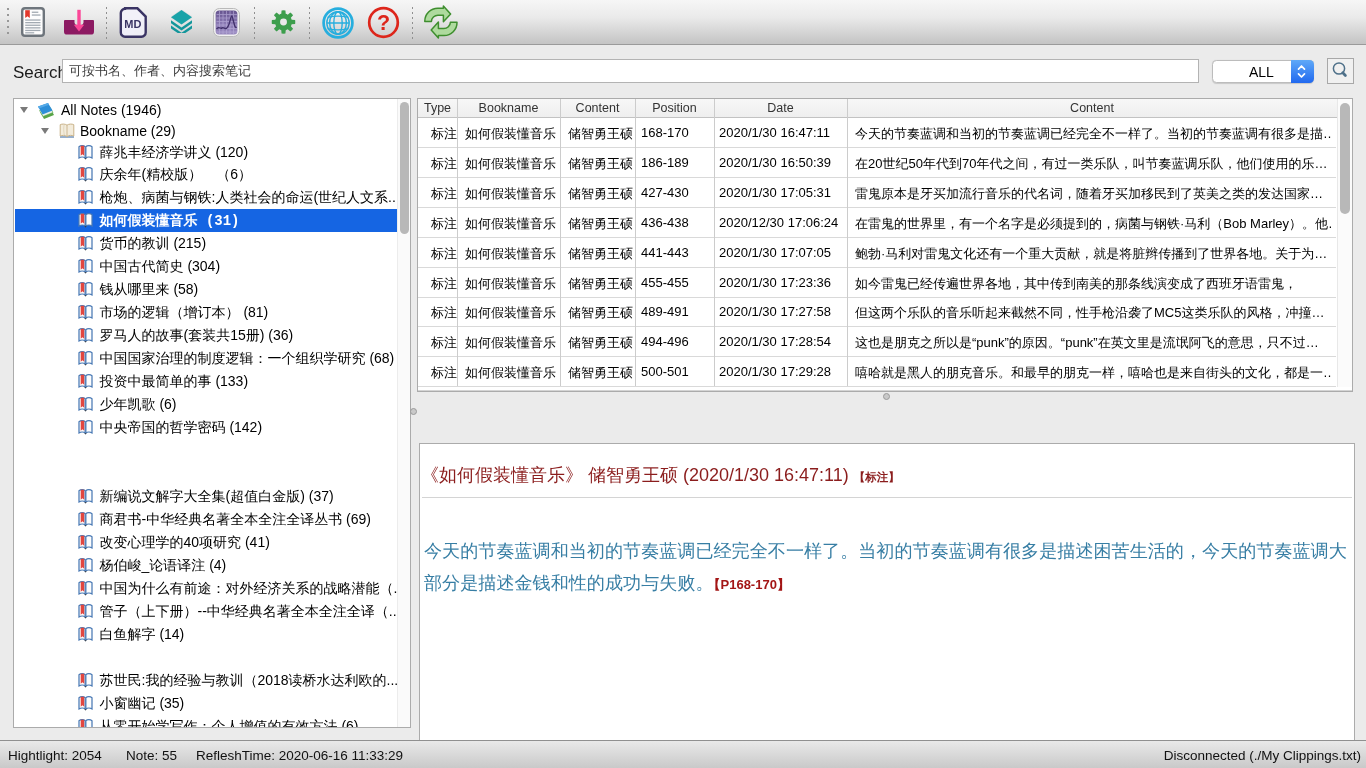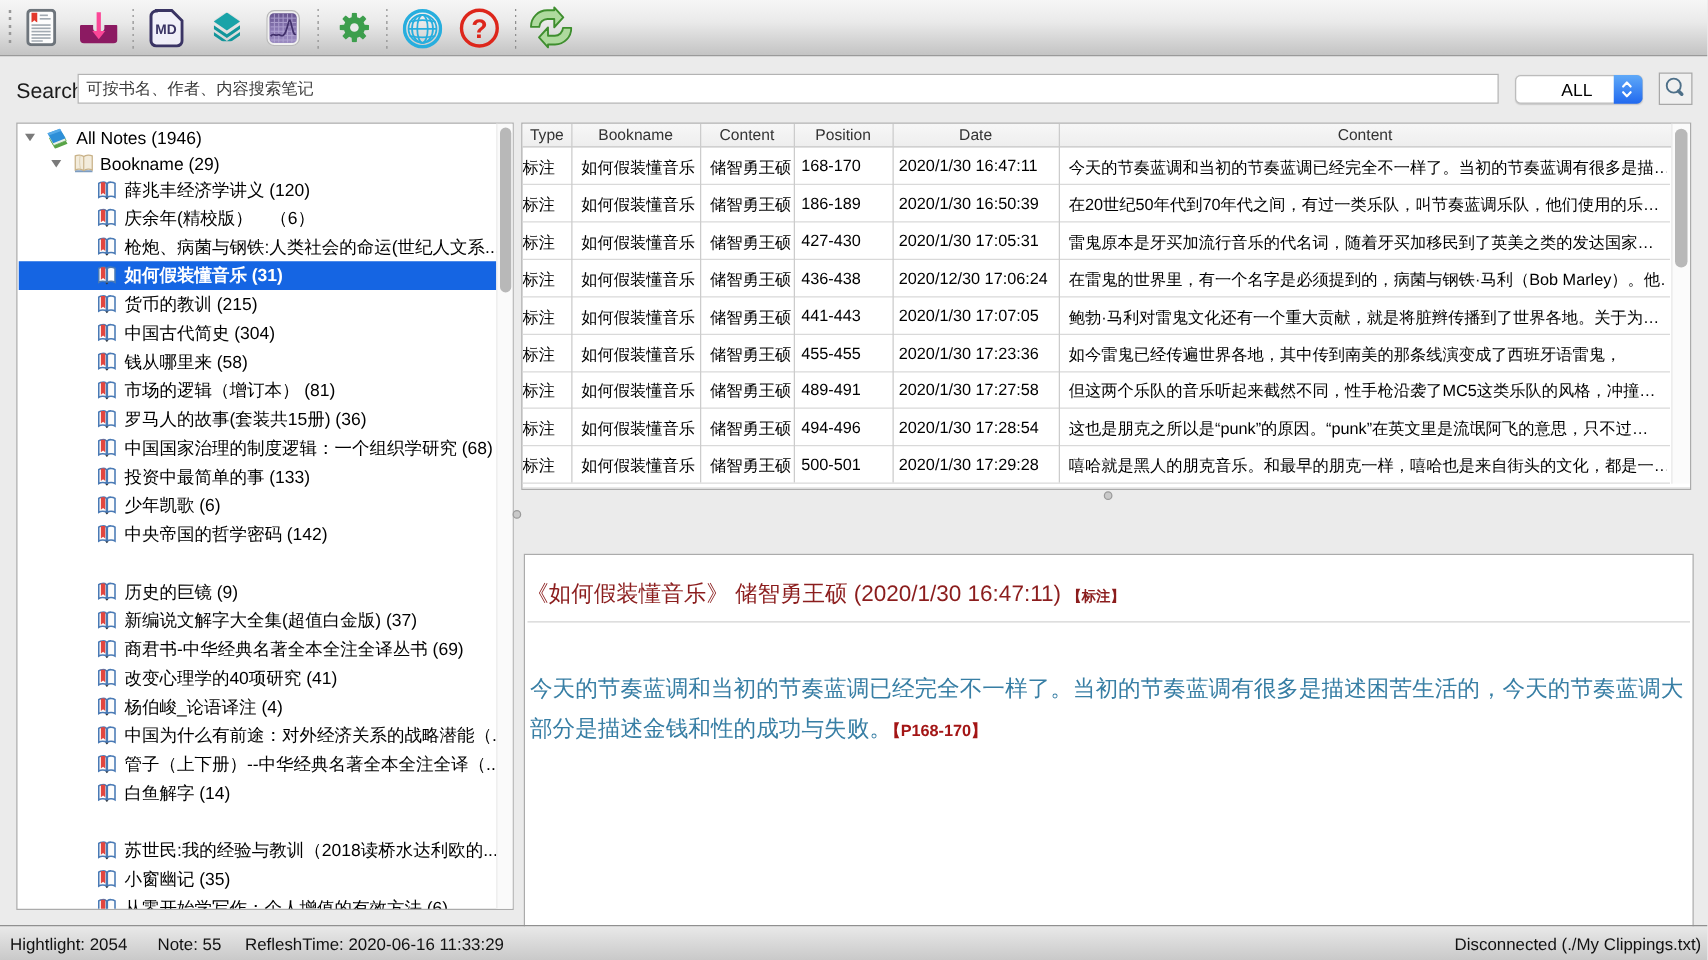--- a/index.html
+++ b/index.html
@@ -13,33 +13,33 @@
 #lblSearch{left:13px;top:63px;font-size:17px;color:#1a1a1a;}
 #searchbox{left:62px;top:59px;width:1137px;height:24px;background:#fff;border:1px solid #b3b3b3;font-size:13px;color:#3c3c3c;line-height:22px;padding-left:6px;overflow:hidden;white-space:nowrap;}
 #allsel{left:1212px;top:60px;width:102px;height:23px;background:#fff;border:1px solid #bcbcbc;border-radius:4.5px;box-shadow:0 .5px 1px rgba(0,0,0,.15);}
 #allsel .cap{position:absolute;right:-1px;top:-1px;width:23px;height:23px;border-radius:0 4.5px 4.5px 0;background:linear-gradient(#5fa9f8,#2169ef);}
 #allsel .txt{position:absolute;left:9px;top:3px;font-size:14px;color:#000;margin-left:27px;}
 #srchbtn{left:1327px;top:58px;width:27px;height:26px;background:#f0f0f0;border:1px solid #a8a8a8;}
 
 #tree{left:13px;top:98px;width:398px;height:630px;background:#fff;border:1px solid #ababab;overflow:hidden;}
 .trow{position:absolute;left:1px;width:382px;height:23px;white-space:nowrap;font-size:14px;color:#000;}
 .trow .lbl{position:absolute;top:3px;}
-.trow.sel{background:#1565e3;color:#fff;font-weight:bold;left:1px;width:383px;}
+.trow.sel{background:#1565e3;color:#fff;font-weight:bold;left:1px;width:383px;font-family:Liberation Mono, monospace;}
 .tri{position:absolute;top:8.5px;width:0;height:0;border-left:4.5px solid transparent;border-right:4.5px solid transparent;border-top:6px solid #7a7a7a;}
 .ticon{position:absolute;top:3px;}
 #treesb{left:397px;top:99px;width:13px;height:628px;background:#fafafa;border-left:1px solid #ececec;}
 #treethumb{left:399.5px;top:102px;width:9px;height:132px;background:#b8b8b8;border-radius:4.5px;}
 
 #tbl{left:417px;top:98px;width:936px;height:294px;background:#fff;border:1px solid #ababab;overflow:hidden;}
 #thead{position:absolute;left:0;top:0;width:934px;height:19px;background:linear-gradient(#f7f7f7,#eeeeee);border-bottom:1px solid #c2c2c2;}
 .hc{position:absolute;top:2px;font-size:12.5px;color:#333;text-align:center;}
 .vline{position:absolute;top:0;width:1px;height:287px;background:#cccccc;}
 .rrow{position:absolute;left:0;width:918px;height:30px;border-bottom:1px solid #d9d9d9;font-size:13px;color:#000;}
 .rrow div{position:absolute;top:7px;white-space:nowrap;overflow:hidden;}
-.c1{left:0;width:39px;text-align:left;}
+.c1{left:0;width:39px;text-align:right;}
 .c2{left:47px;}
 .c3{left:150px;}
 .c4{left:223px;}
 .c5{left:301px;}
 .c6{left:437px;width:478px;}
 #tblsb{left:1337px;top:99px;width:15px;height:288px;background:#fbfbfb;border-left:1px solid #e8e8e8;}
 #tblthumb{left:1340px;top:103px;width:10px;height:111px;background:#b8b8b8;border-radius:5px;}
 
 #detail{left:418.5px;top:400px;width:936px;height:328px;background:#fff;border:1px solid #ababab;overflow:hidden;margin-top:43px;}
 #dtitle{position:absolute;left:1.5px;top:19px;font-size:18px;color:#8b1d1d;white-space:nowrap;}
@@ -278,29 +278,20 @@
     </div>
     <div class="trow" style="top:317.14px">
       <span class="ticon" style="left:62.5px"><svg width="15" height="16" viewBox="0 0 15 16">
           <path d="M1 2.7 C2.6 1.5 5.6 1.3 7.15 2.7 V13.9 C5.6 12.7 2.6 12.9 1 13.9 Z" fill="#fdfdfd" stroke="#4a7ab5" stroke-width="1.25"></path>
           <path d="M14 2.7 C12.4 1.5 9.4 1.3 7.85 2.7 V13.9 C9.4 12.7 12.4 12.9 14 13.9 Z" fill="#fdfdfd" stroke="#4a7ab5" stroke-width="1.25"></path>
           <path d="M2.7 1.7 h3.5 V11.8 l-1.75 -1.5 l-1.75 1.5 Z" fill="#e2463f"></path>
           <path d="M6.3 14.2 h2.4 l-1.2 1.3 z" fill="#333"></path>
         </svg></span>
       <span class="lbl" style="left:84.5px">中央帝国的哲学密码 (142)</span>
     </div>
-    <div class="trow" style="top:363.08px">
-      <span class="ticon" style="left:62.5px"><svg width="15" height="16" viewBox="0 0 15 16">
-          <path d="M1 2.7 C2.6 1.5 5.6 1.3 7.15 2.7 V13.9 C5.6 12.7 2.6 12.9 1 13.9 Z" fill="#fdfdfd" stroke="#4a7ab5" stroke-width="1.25"></path>
-          <path d="M14 2.7 C12.4 1.5 9.4 1.3 7.85 2.7 V13.9 C9.4 12.7 12.4 12.9 14 13.9 Z" fill="#fdfdfd" stroke="#4a7ab5" stroke-width="1.25"></path>
-          <path d="M2.7 1.7 h3.5 V11.8 l-1.75 -1.5 l-1.75 1.5 Z" fill="#e2463f"></path>
-          <path d="M6.3 14.2 h2.4 l-1.2 1.3 z" fill="#333"></path>
-        </svg></span>
-      <span class="lbl" style="left:84.5px">历史的巨镜 (9)</span>
-    </div>
     <div class="trow" style="top:386.04999999999995px">
       <span class="ticon" style="left:62.5px"><svg width="15" height="16" viewBox="0 0 15 16">
           <path d="M1 2.7 C2.6 1.5 5.6 1.3 7.15 2.7 V13.9 C5.6 12.7 2.6 12.9 1 13.9 Z" fill="#fdfdfd" stroke="#4a7ab5" stroke-width="1.25"></path>
           <path d="M14 2.7 C12.4 1.5 9.4 1.3 7.85 2.7 V13.9 C9.4 12.7 12.4 12.9 14 13.9 Z" fill="#fdfdfd" stroke="#4a7ab5" stroke-width="1.25"></path>
           <path d="M2.7 1.7 h3.5 V11.8 l-1.75 -1.5 l-1.75 1.5 Z" fill="#e2463f"></path>
           <path d="M6.3 14.2 h2.4 l-1.2 1.3 z" fill="#333"></path>
         </svg></span>
       <span class="lbl" style="left:84.5px">新编说文解字大全集(超值白金版) (37)</span>
     </div>
     <div class="trow" style="top:409.02px">

